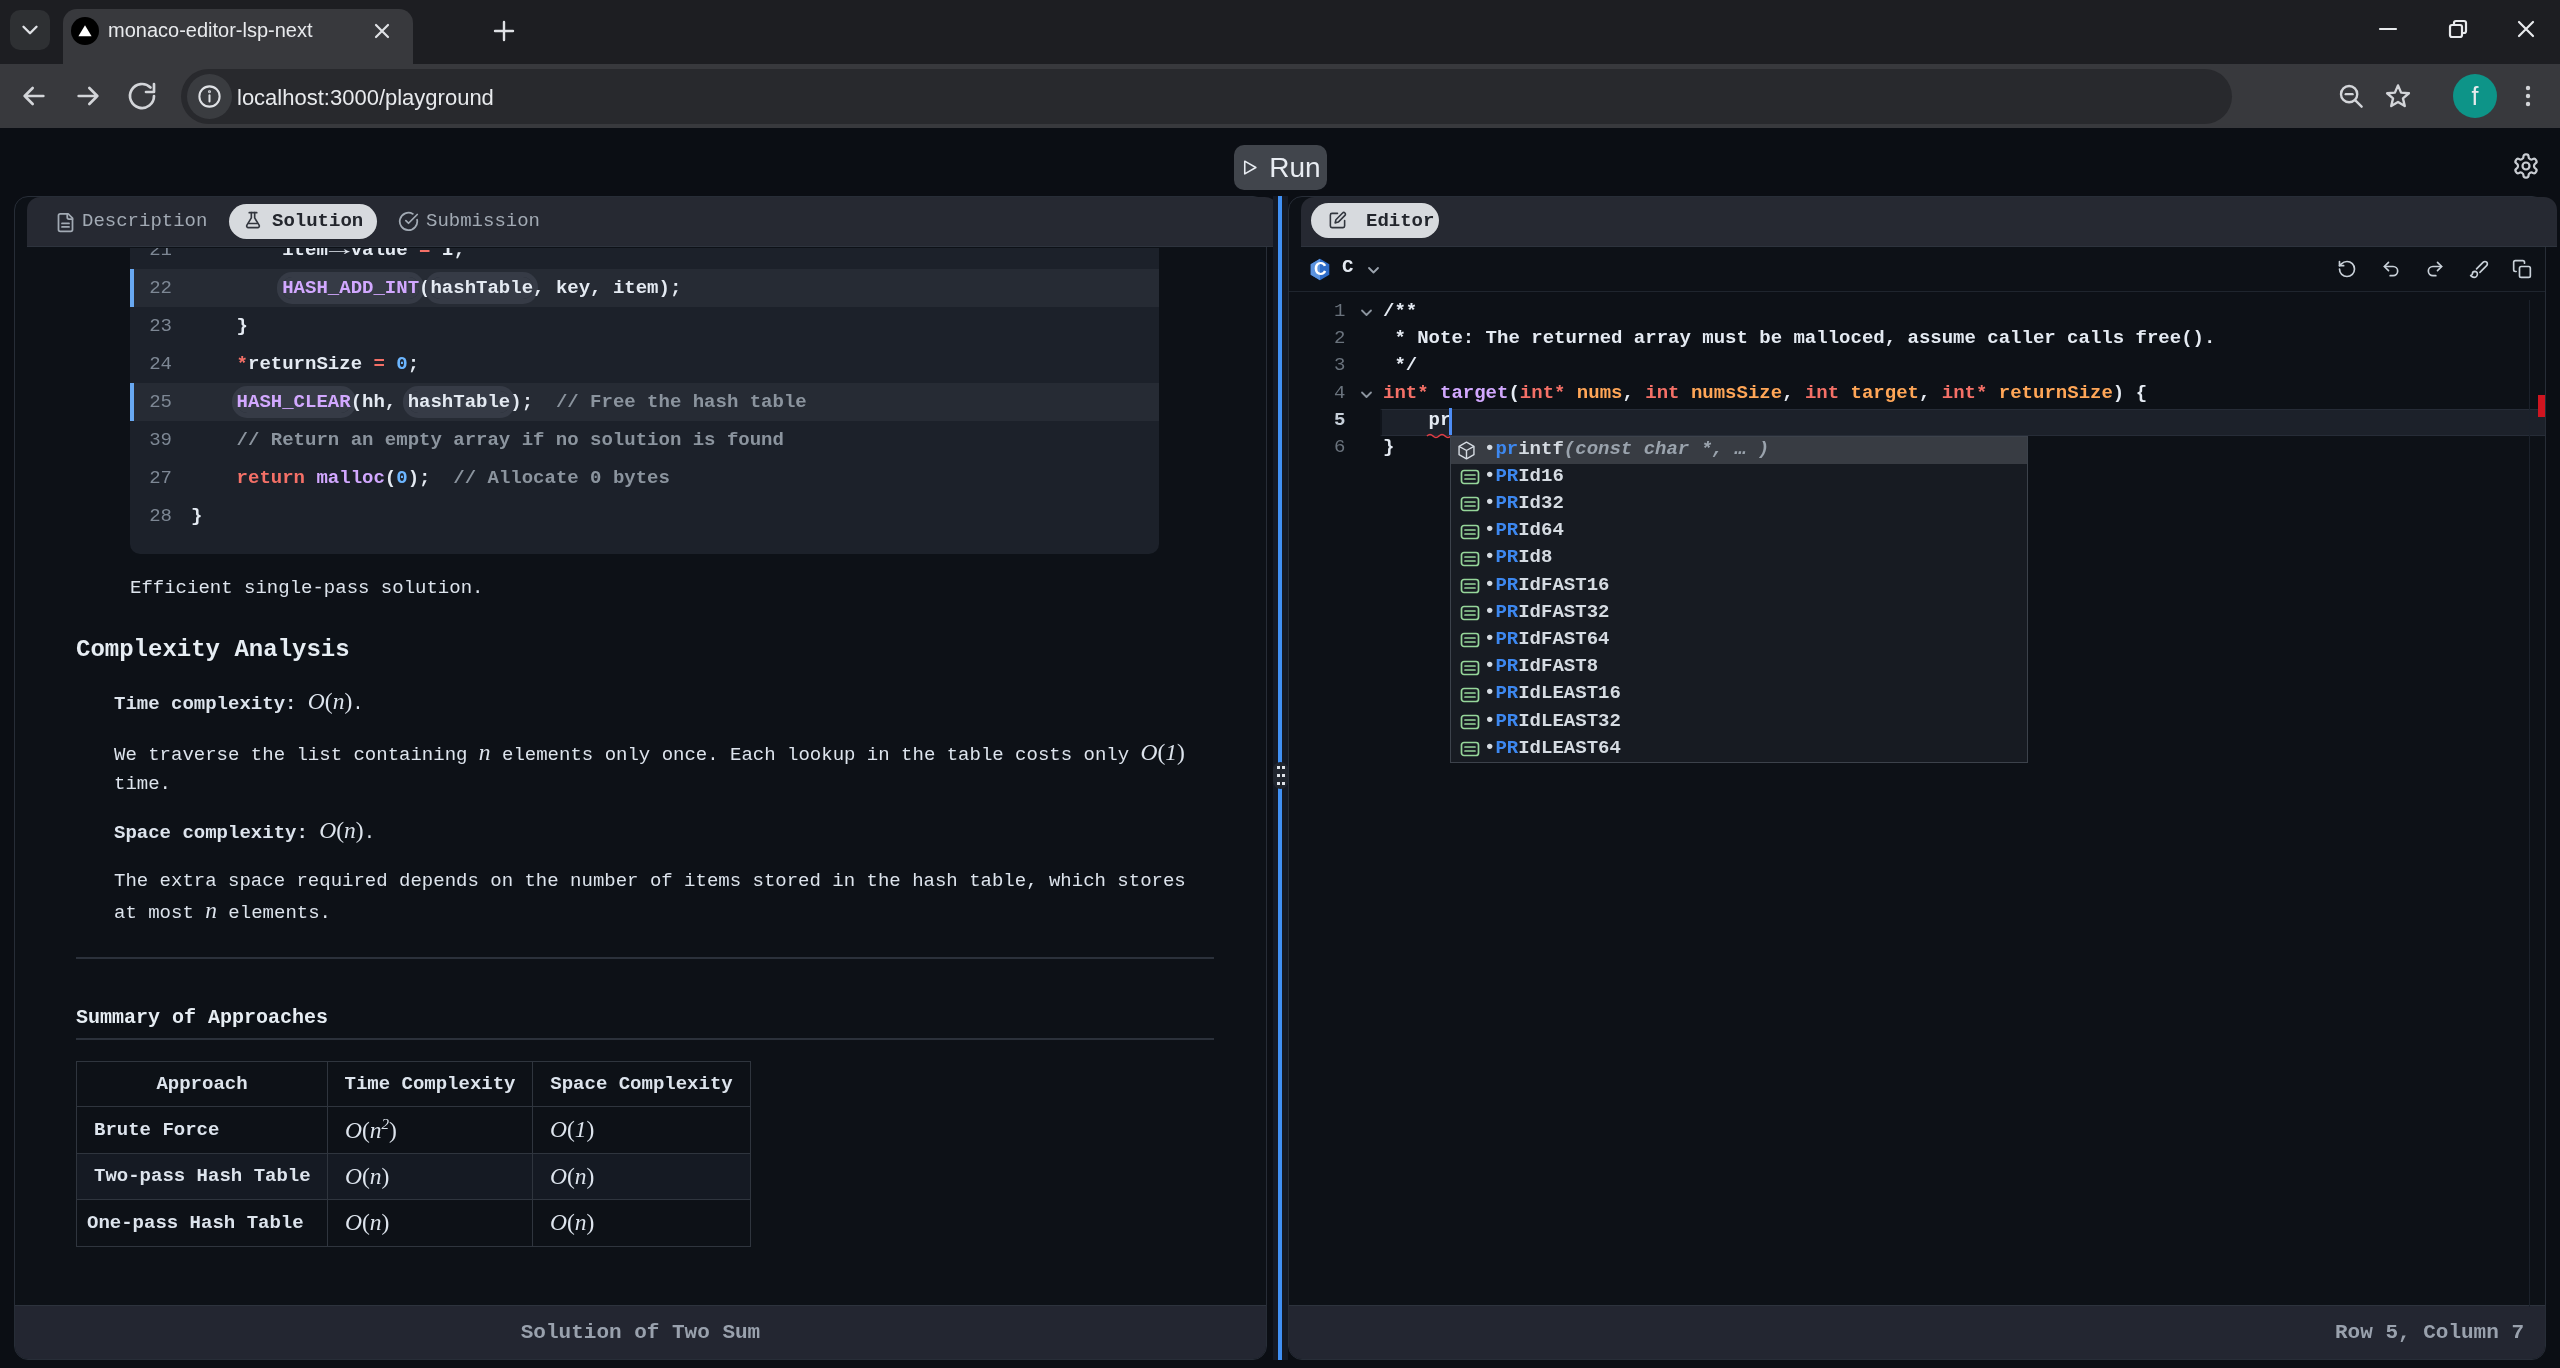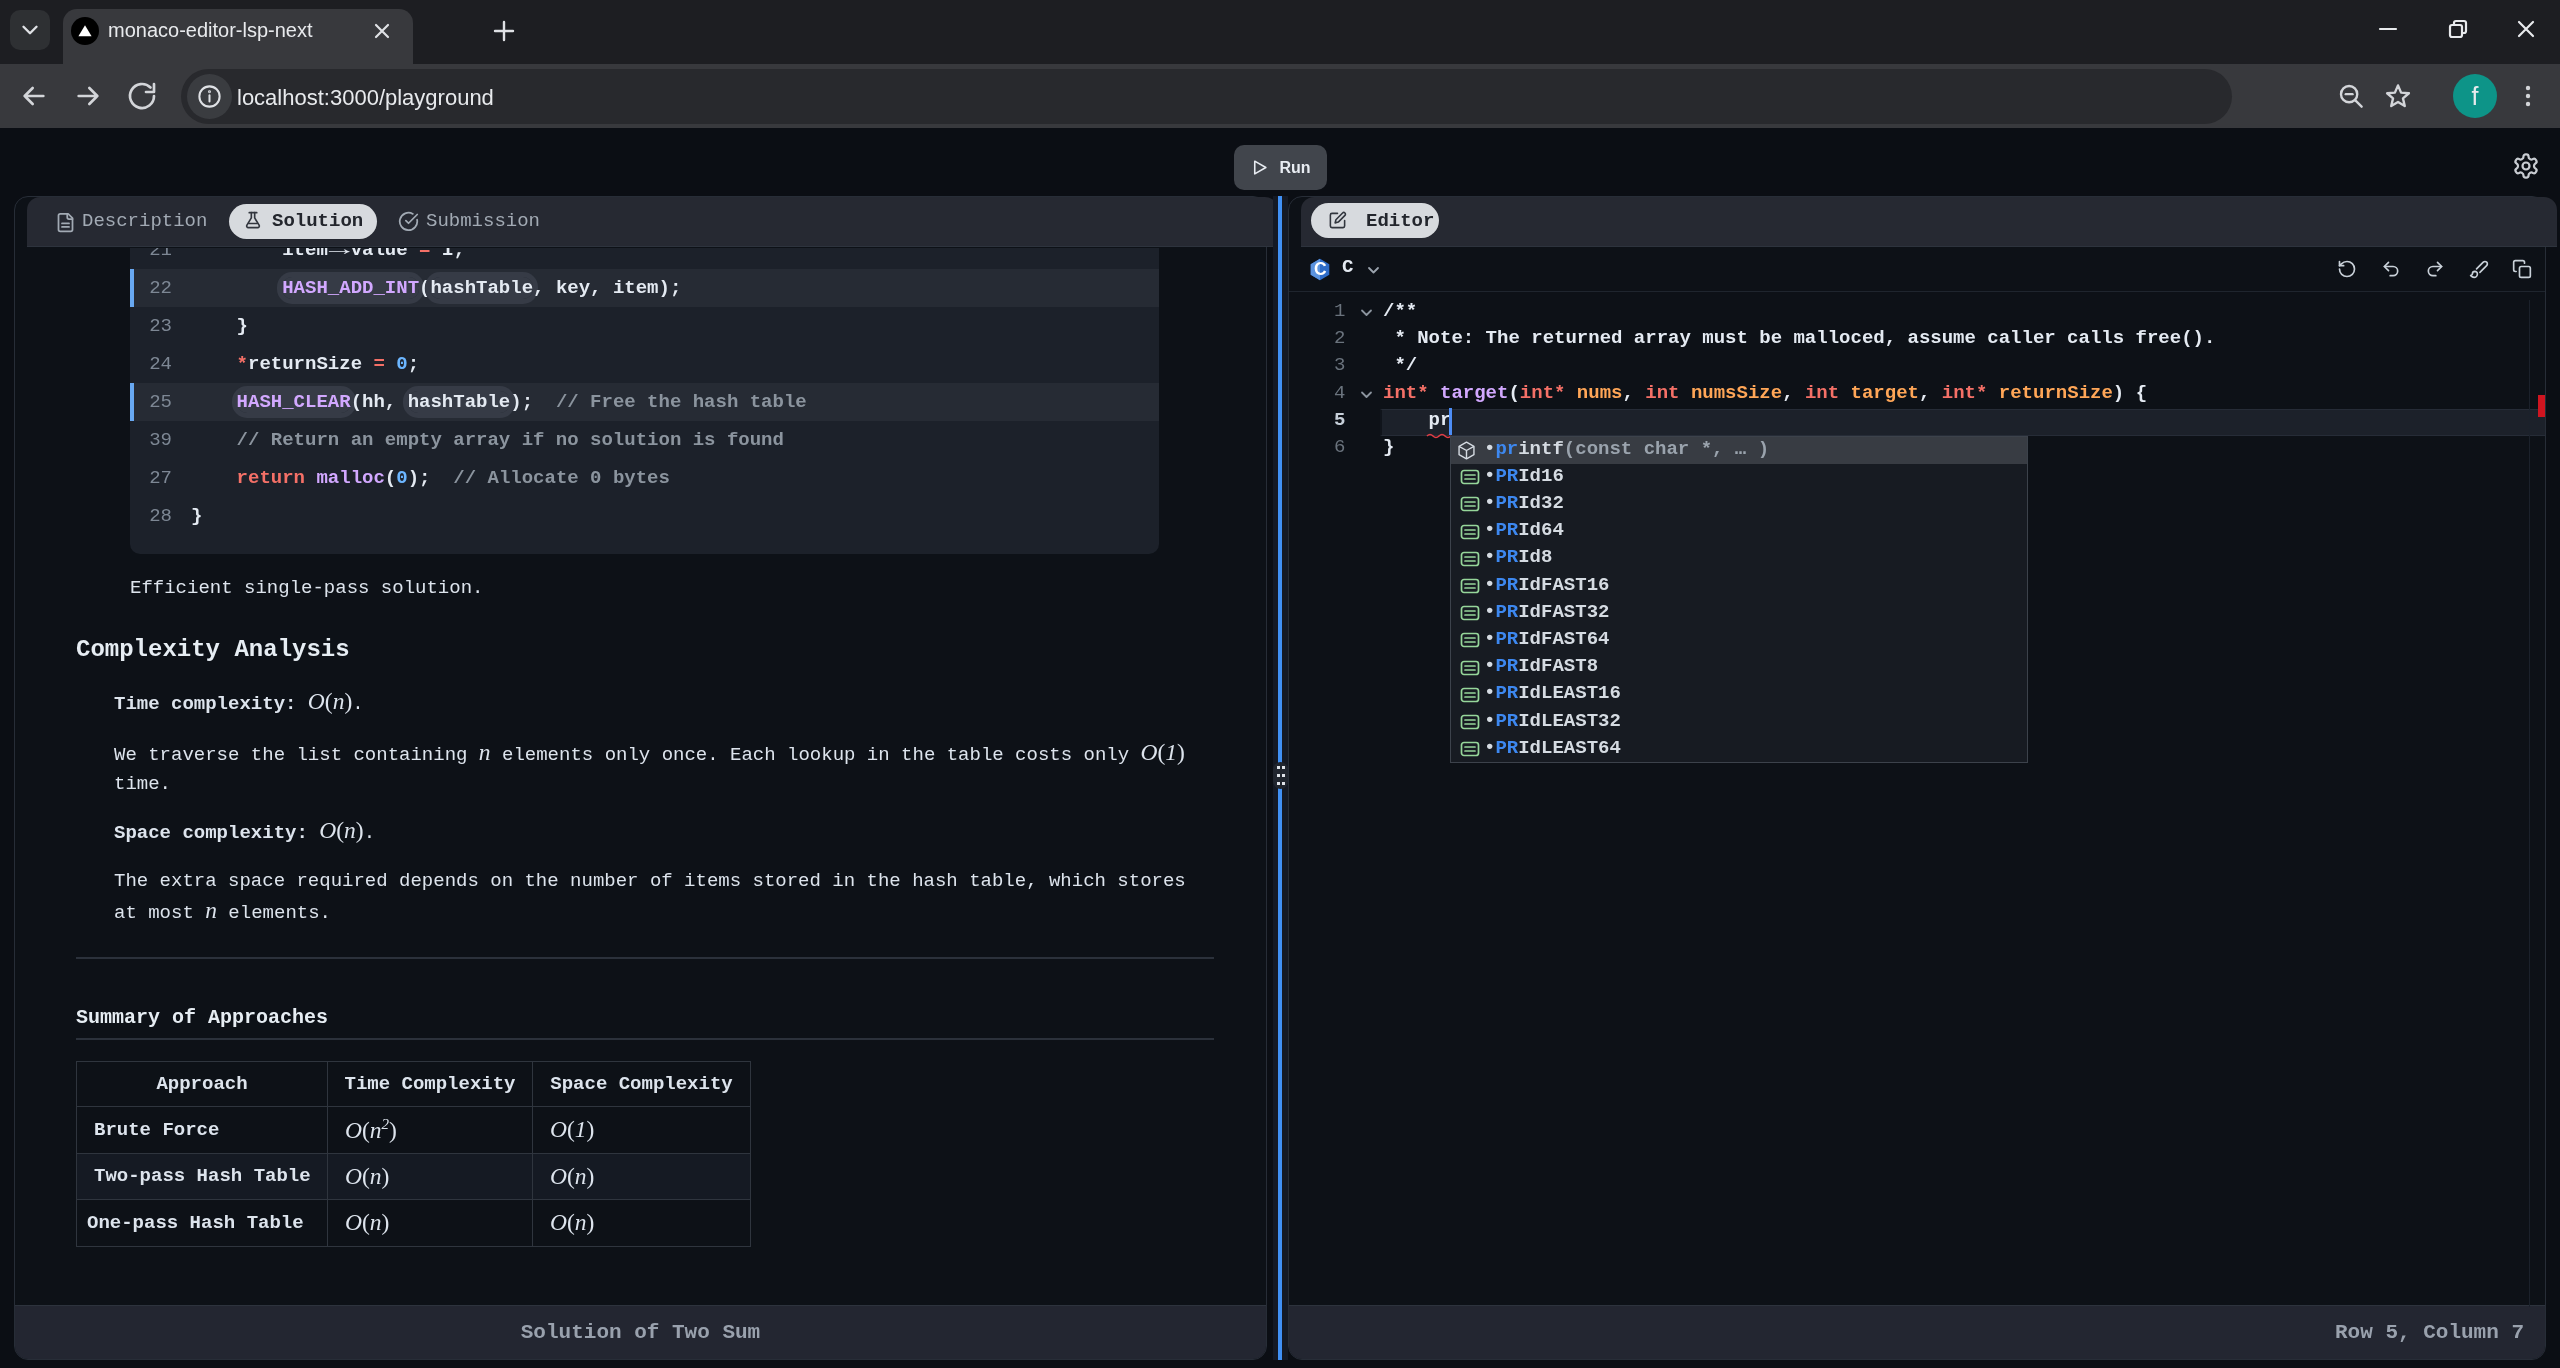--- a/index.html
+++ b/index.html
@@ -35,21 +35,21 @@
   .bold { font-weight:bold; }
   .math { font-family:"Liberation Serif", serif; font-size:23.5px; font-style:italic; }
   .math .up { font-style:normal; }
   .math sup { font-size:15px; font-style:italic; }
   
   .eline { position:absolute; white-space:pre; font-size:19px; color:#e4eaf2; font-weight:bold; }
   .eln { position:absolute; width:24px; text-align:right; font-size:19px; color:#6a737d; }
   .eln.cur { color:#c6cfd9; font-weight:bold; }
   .sug { position:absolute; white-space:pre; font-size:19px; color:#d5dbe2; font-weight:bold; }
   .mtc { color:#3d88f0; }
-  .gry { color:#9aa3ad; }
+  .gry { color:#9aa3ad;font-style:italic; }
 </style>
 </head>
 <body>
 
 <div id="tabstrip"></div>
 <div id="toolbar"></div>
 <div id="tab"></div>
 
 <div class="abs ctr" style="left:10px;top:10px;width:40px;height:40px;border-radius:10px;background:#2e3033;">
   <svg width="26" height="26" viewBox="0 0 24 24" fill="none" stroke="#dfe1e5" stroke-width="2.2" stroke-linecap="round" stroke-linejoin="round">
@@ -120,21 +120,21 @@
     <circle cx="12" cy="12" r="2.2"></circle>
     <circle cx="12" cy="20" r="2.2"></circle>
   </svg>
 
 <div id="page">
 
   <div class="abs ctr" style="left:1234px;top:17px;width:93px;height:45px;border-radius:10px;background:#41454c;gap:10px;">
     <svg width="19" height="19" viewBox="0 0 24 24" fill="none" stroke="#e8ecf2" stroke-width="2" stroke-linejoin="round">
         <path d="M6 4 L20 12 L6 20 Z"></path>
       </svg>
-    <span class="sans" style="font-size:16px;font-weight:bold;color:#e8ecf2;">Run</span>
+    <span class="sans" style="font-size:28px;font-weight:normal;color:#e8ecf2;">Run</span>
   </div>
 
   <svg class="abs" style="left:2512px;top:24px;" width="28" height="28" viewBox="0 0 24 24" fill="none" stroke="#c9ccd2" stroke-width="1.9" stroke-linecap="round" stroke-linejoin="round">
       <path d="M12.22 2h-.44a2 2 0 0 0-2 2v.18a2 2 0 0 1-1 1.73l-.43.25a2 2 0 0 1-2 0l-.15-.08a2 2 0 0 0-2.73.73l-.22.38a2 2 0 0 0 .73 2.73l.15.1a2 2 0 0 1 1 1.72v.51a2 2 0 0 1-1 1.74l-.15.09a2 2 0 0 0-.73 2.73l.22.38a2 2 0 0 0 2.73.73l.15-.08a2 2 0 0 1 2 0l.43.25a2 2 0 0 1 1 1.73V20a2 2 0 0 0 2 2h.44a2 2 0 0 0 2-2v-.18a2 2 0 0 1 1-1.73l.43-.25a2 2 0 0 1 2 0l.15.08a2 2 0 0 0 2.73-.73l.22-.39a2 2 0 0 0-.73-2.73l-.15-.08a2 2 0 0 1-1-1.74v-.5a2 2 0 0 1 1-1.74l.15-.09a2 2 0 0 0 .73-2.73l-.22-.38a2 2 0 0 0-2.73-.73l-.15.08a2 2 0 0 1-2 0l-.43-.25a2 2 0 0 1-1-1.73V4a2 2 0 0 0-2-2z"></path>
       <circle cx="12" cy="12" r="3"></circle>
     </svg>
 
   <div class="panel" id="lpanel" style="left:14px;width:1253px;">
     <div class="phead">
       <svg class="abs" style="left:28px;top:15px;" width="21" height="21" viewBox="0 0 24 24" fill="none" stroke="#a2aab4" stroke-width="2" stroke-linecap="round" stroke-linejoin="round">

